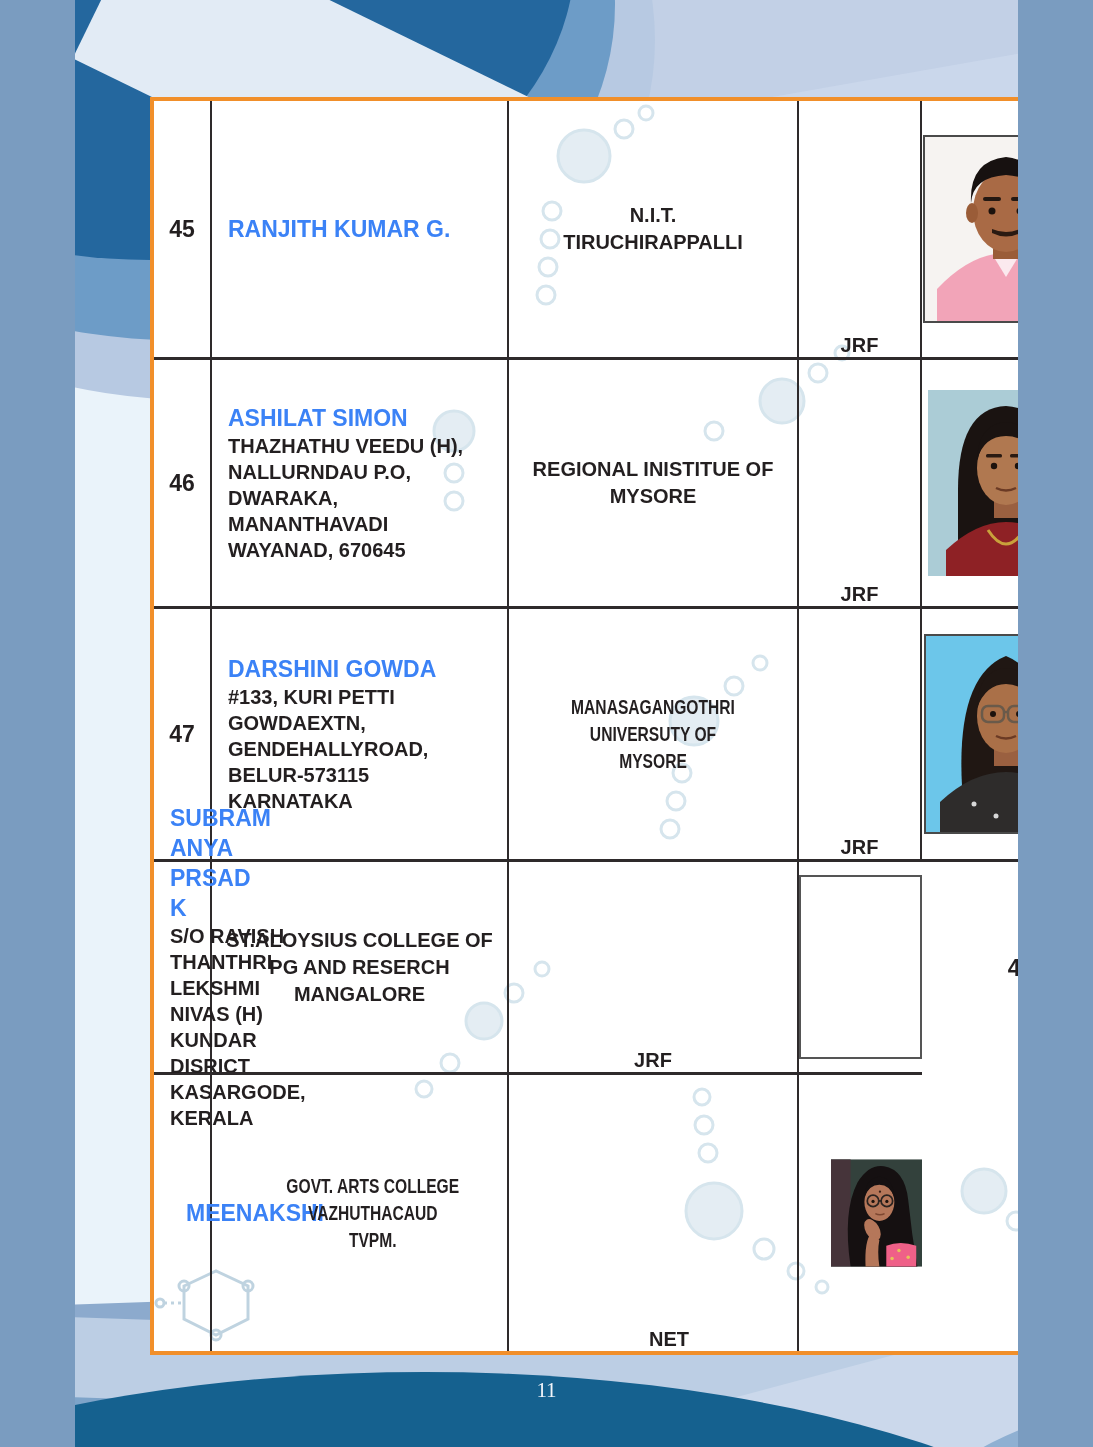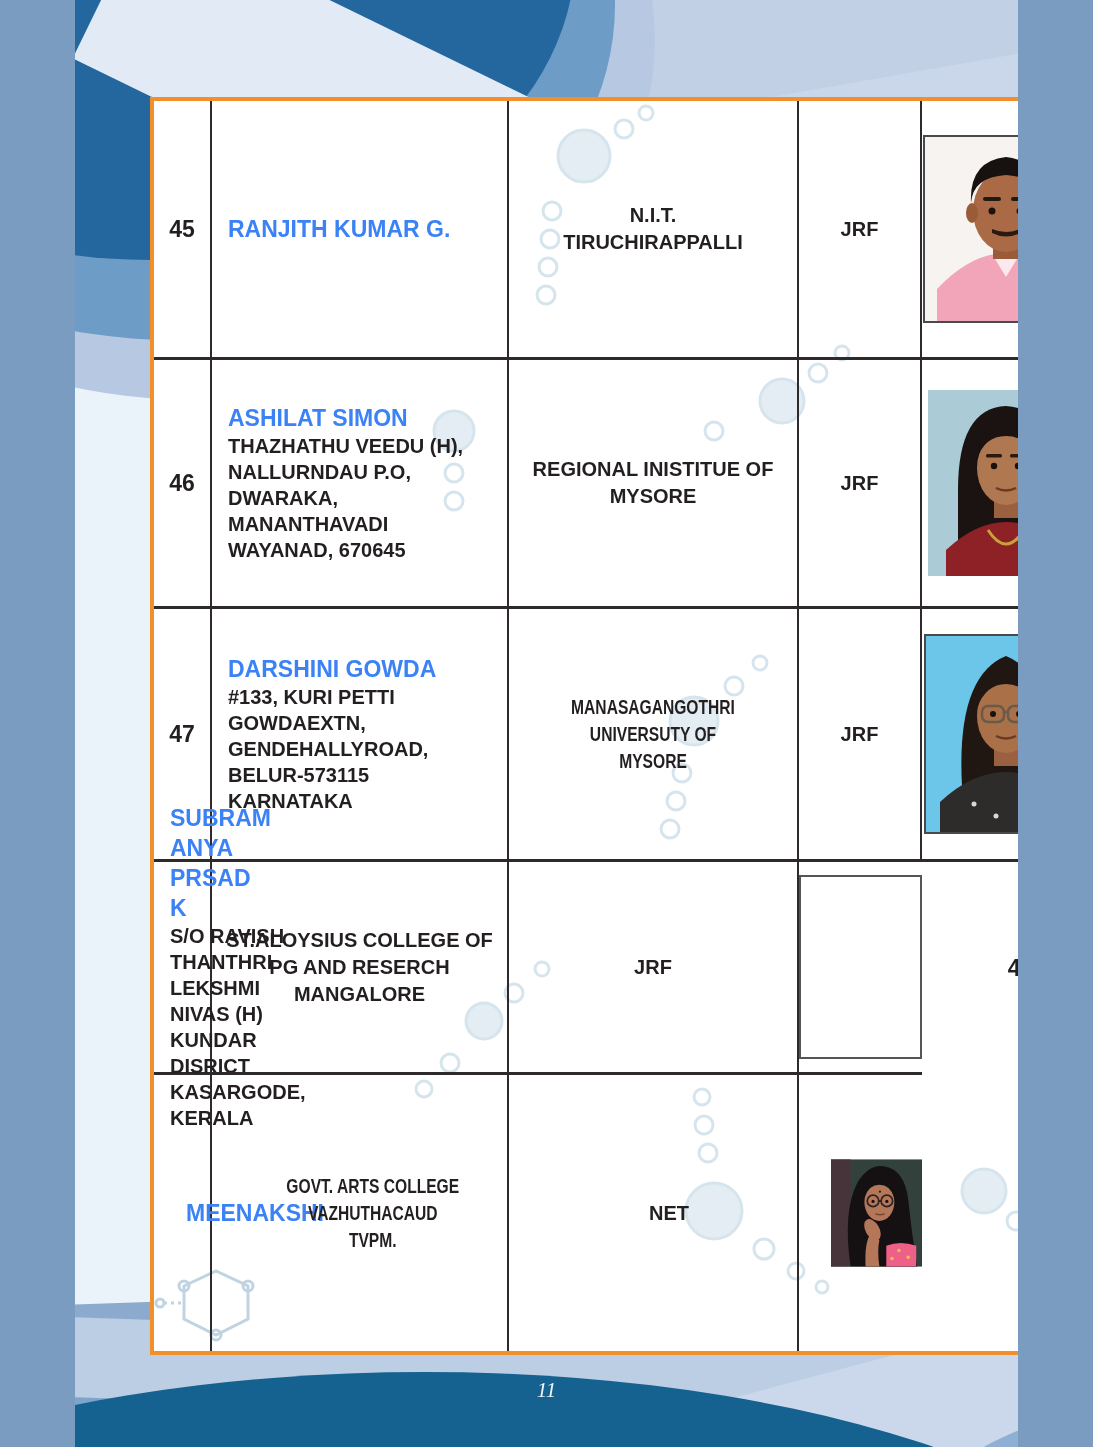--- a/index.html
+++ b/index.html
@@ -25,21 +25,21 @@
   .white-stripe{top:-90px;left:70px;width:1500px;height:165px;background:#edf2fa;transform:rotate(26deg);transform-origin:0 0;opacity:.95;}
   .bottom-base{top:1348px;left:0;width:1093px;height:99px;background:#7ea4c9;}
   .bottom-light-strip{top:1338px;left:-80px;width:1350px;height:80px;background:#bcceE4;transform:rotate(2deg);}
   .bottom-right-light{top:1330px;left:540px;width:760px;height:120px;background:#cbd8eb;transform:rotate(-15deg);border-radius:60px;}
   .bottom-dark{top:1372px;left:-430px;width:1560px;height:620px;border-radius:50%;background:#15618f;}
   .bottom-right-mid{top:1400px;left:820px;width:500px;height:260px;border-radius:50%;background:#8fb0d2;transform:rotate(-8deg);}
   .page-number{
     position:absolute;top:1378px;left:0;right:0;
     text-align:center;color:#f2f5fa;
     font-family:"Liberation Serif", serif;
-    font-size:21px;z-index:6;font-style:italic;
+    font-size:21px;z-index:6;
   }
   
   .table-wrap{
     position:absolute;left:75px;top:97px;width:943px;height:1258px;
     box-sizing:border-box;border:4px solid #f18f2a;background:#ffffff;
     z-index:5;
   }
   .watermark{position:absolute;left:0;top:0;z-index:0;}
   .grid{
     position:absolute;left:0;top:0;z-index:1;
@@ -59,21 +59,21 @@
   .c.nb-b{border-bottom:none;padding-left:32px;}
   .cell-no{font-weight:bold;font-size:23px;}
   .cell-name{
     flex-direction:column;align-items:flex-start;justify-content:center;
     padding:0 8px 0 16px;text-align:left;
   }
   .person-name{color:#3b82f6;font-weight:bold;font-size:23px;line-height:30px;}
   .person-address{font-weight:bold;font-size:20px;line-height:26px;white-space:pre-line;}
   .cell-inst{font-weight:bold;font-size:20px;line-height:27px;text-align:center;white-space:pre-line;padding:0 6px;align-items:center;}
   .cell-inst .condensed{display:inline-block;transform:scaleX(0.78);transform-origin:center;white-space:pre-line;}
-  .cell-qual{font-weight:bold;font-size:20px;}
+  .cell-qual{font-weight:bold;font-size:20px;align-items:flex-end;}
   .photo-frame{display:block;}
   .photo-bordered{outline:2px solid #4a4a4a;}
   .empty-photo{
     width:168px;height:184px;box-sizing:border-box;
     border:2px solid #555555;background:transparent;
   }
 </style>
 </head>
 <body>
 

